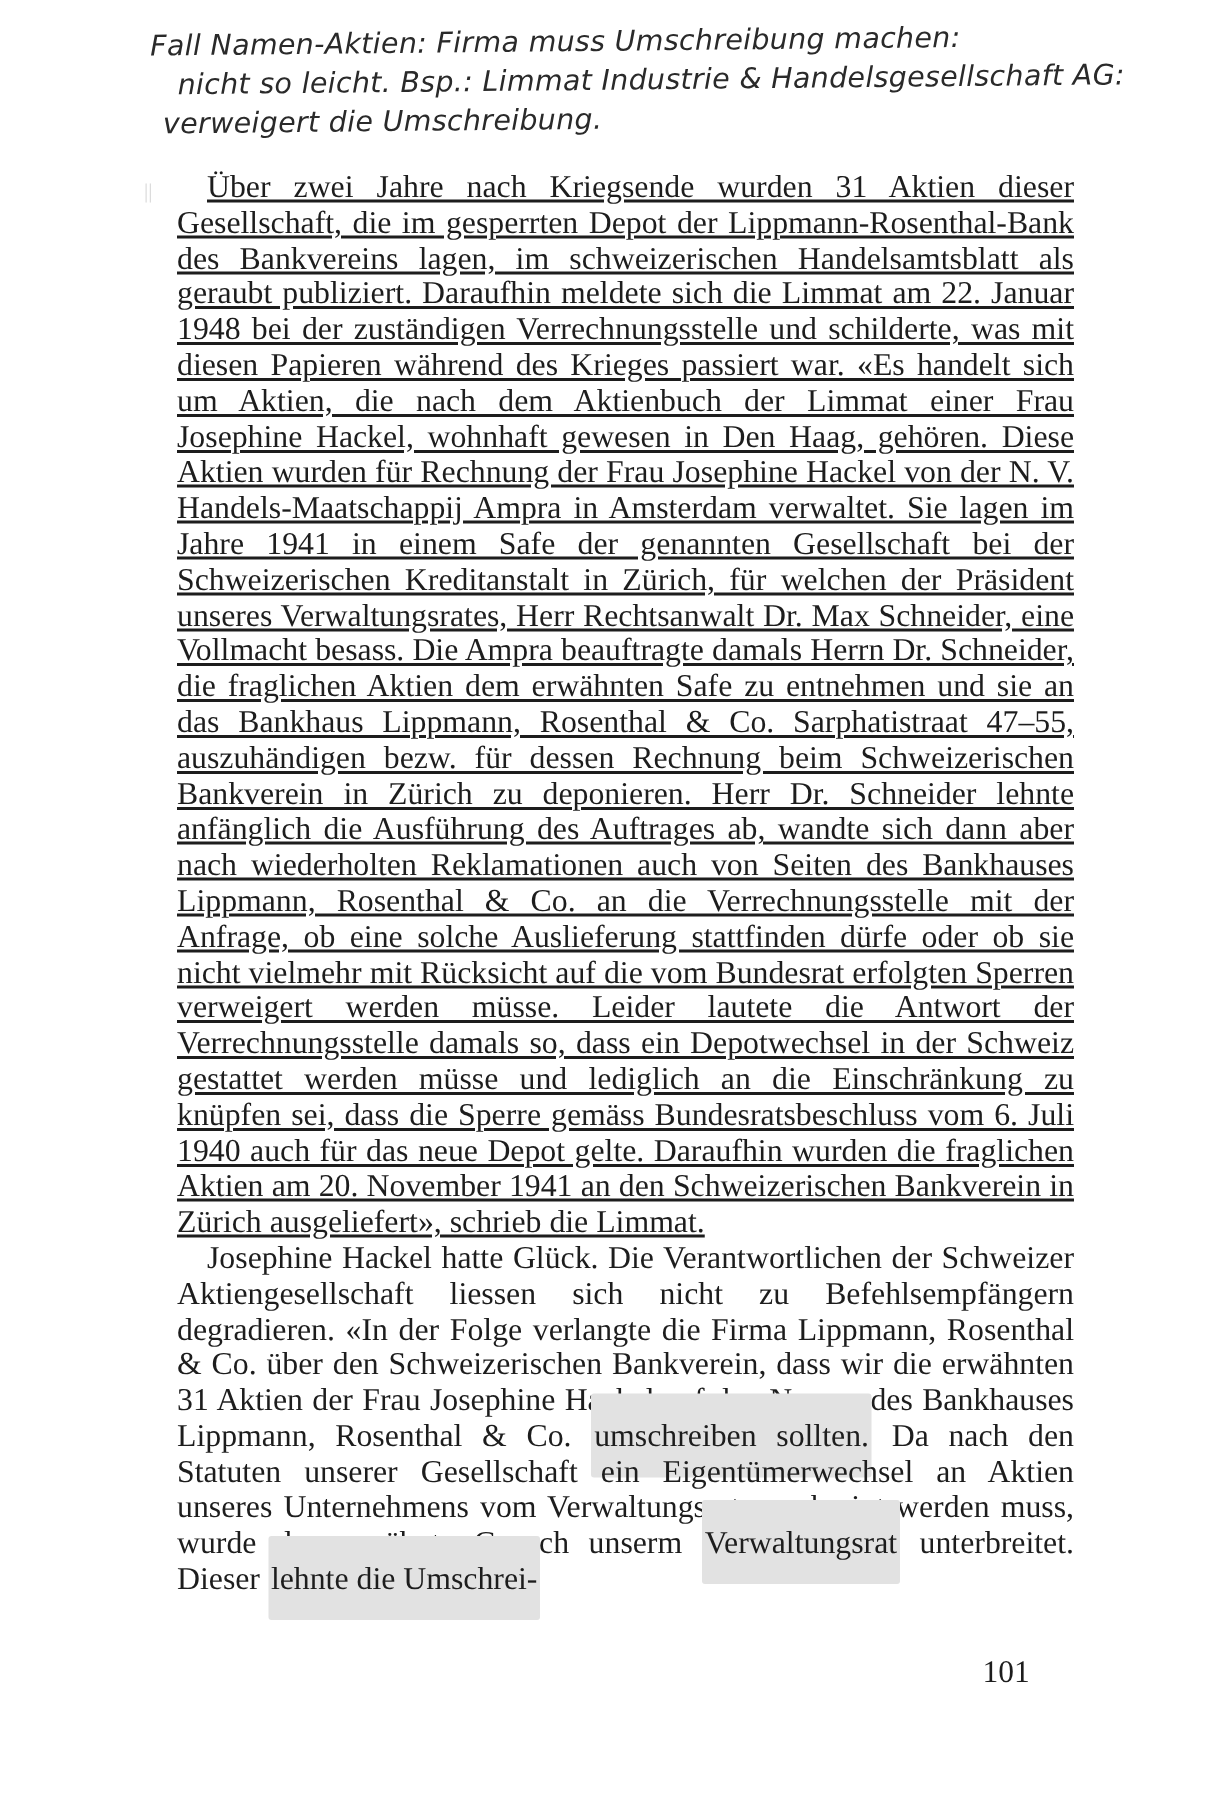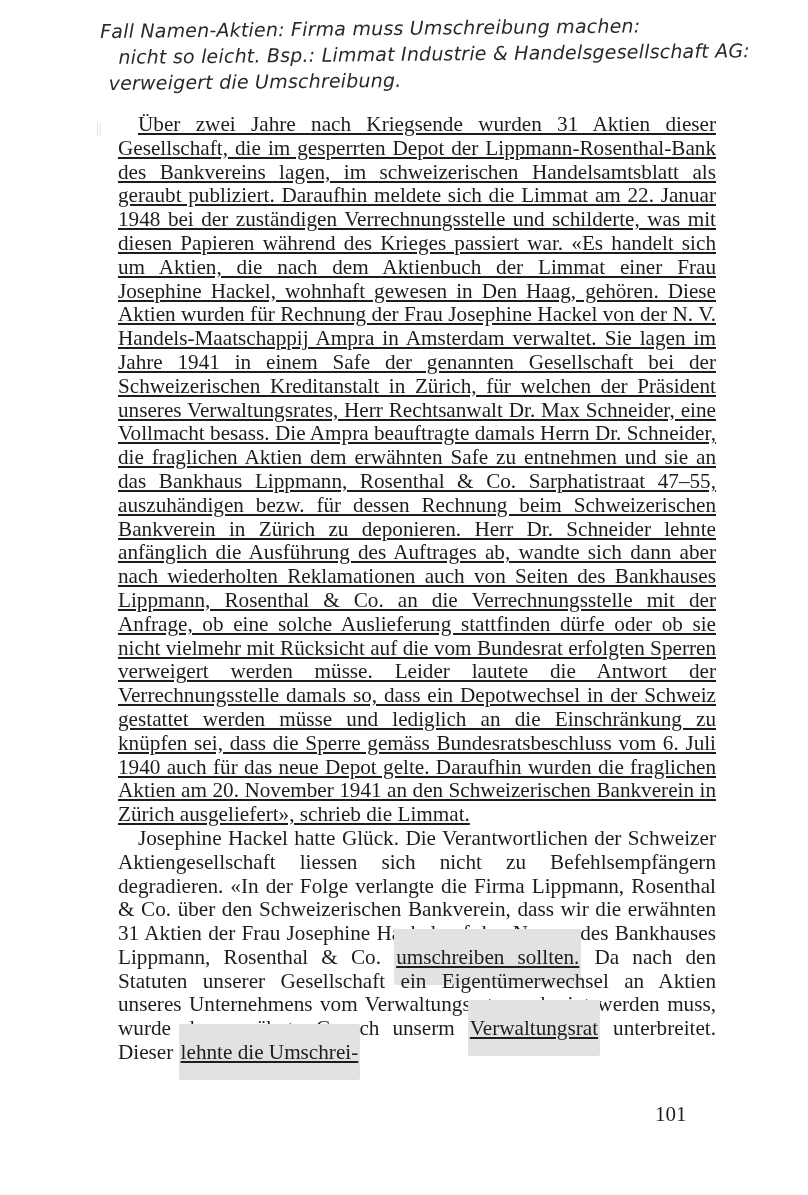--- a/index.html
+++ b/index.html
@@ -50,21 +50,20 @@
       position: absolute;
       left: -22px;
       top: 4px;
       font-size: 14px;
       color: #d8d8d8;
     }
     .hl {
       background: #e2e2e2;
       padding: 16px 2px;
       border-radius: 2px;
-      text-decoration: underline;
     }
     .page-number {
       position: absolute;
       left: 655px;
       top: 1102px;
       font-family: Liberation Serif, serif;
       font-size: 21px;
       color: #1d1d1d;
     }
   </style>

